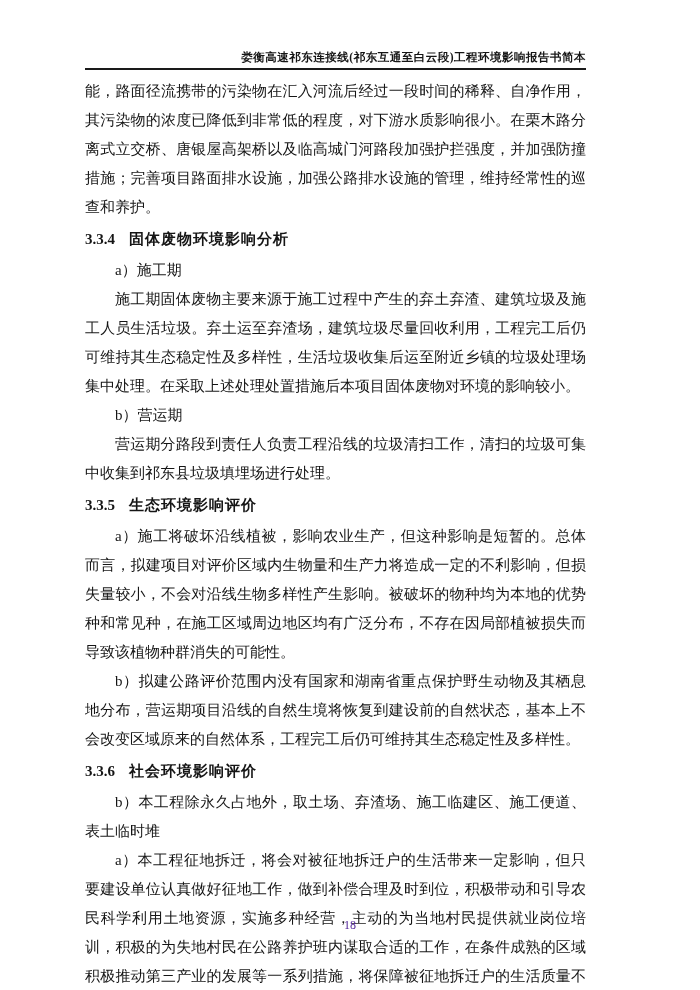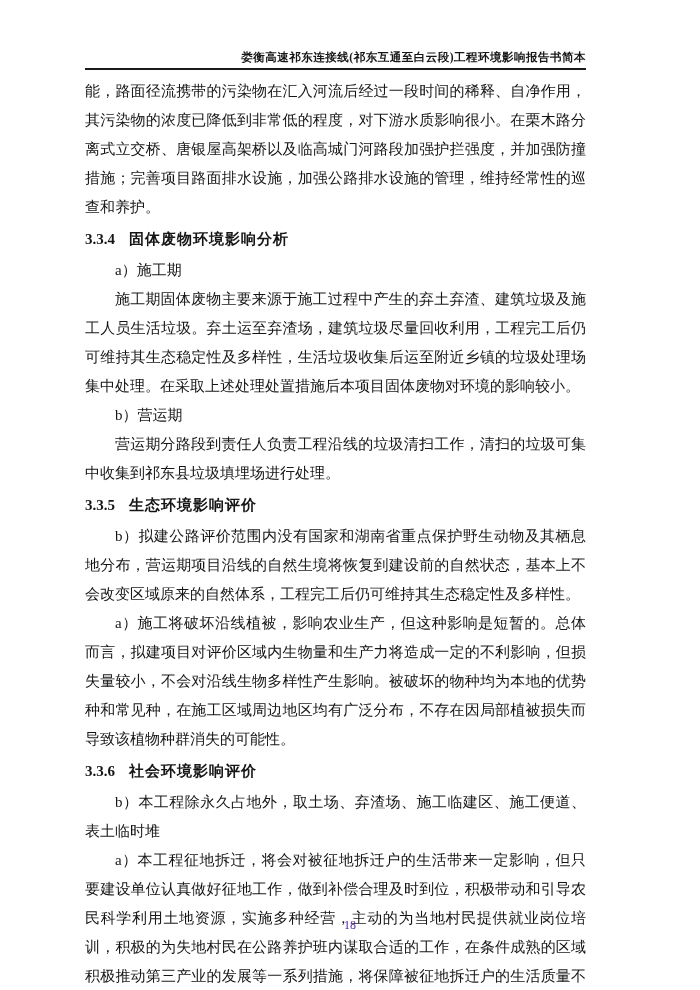--- a/index.html
+++ b/index.html
@@ -92,23 +92,23 @@
     <p class="para indent">施工期固体废物主要来源于施工过程中产生的弃土弃渣、建筑垃圾及施工人员生活垃圾。弃土运至弃渣场，建筑垃圾尽量回收利用，工程完工后仍可维持其生态稳定性及多样性，生活垃圾收集后运至附近乡镇的垃圾处理场集中处理。在采取上述处理处置措施后本项目固体废物对环境的影响较小。</p>
 
     <p class="para indent">b）营运期</p>
 
     <p class="para indent">营运期分路段到责任人负责工程沿线的垃圾清扫工作，清扫的垃圾可集中收集到祁东县垃圾填埋场进行处理。</p>
 
     <div class="heading">
       <span class="h-num">3.3.5</span><span class="h-title">生态环境影响评价</span>
     </div>
 
+    <p class="para indent">a）施工将破坏沿线植被，影响农业生产，但这种影响是短暂的。总体而言，拟建项目对评价区域内生物量和生产力将造成一定的不利影响，但损失量较小，不会对沿线生物多样性产生影响。被破坏的物种均为本地的优势种和常见种，在施工区域周边地区均有广泛分布，不存在因局部植被损失而导致该植物种群消失的可能性。</p>
+
     <p class="para indent">b）拟建公路评价范围内没有国家和湖南省重点保护野生动物及其栖息地分布，营运期项目沿线的自然生境将恢复到建设前的自然状态，基本上不会改变区域原来的自然体系，工程完工后仍可维持其生态稳定性及多样性。</p>
-
-    <p class="para indent">a）施工将破坏沿线植被，影响农业生产，但这种影响是短暂的。总体而言，拟建项目对评价区域内生物量和生产力将造成一定的不利影响，但损失量较小，不会对沿线生物多样性产生影响。被破坏的物种均为本地的优势种和常见种，在施工区域周边地区均有广泛分布，不存在因局部植被损失而导致该植物种群消失的可能性。</p>
 
     <div class="heading">
       <span class="h-num">3.3.6</span><span class="h-title">社会环境影响评价</span>
     </div>
 
     <p class="para indent">b）本工程除永久占地外，取土场、弃渣场、施工临建区、施工便道、表土临时堆</p>
 
     <p class="para indent">a）本工程征地拆迁，将会对被征地拆迁户的生活带来一定影响，但只要建设单位认真做好征地工作，做到补偿合理及时到位，积极带动和引导农民科学利用土地资源，实施多种经营，主动的为当地村民提供就业岗位培训，积极的为失地村民在公路养护班内谋取合适的工作，在条件成熟的区域积极推动第三产业的发展等一系列措施，将保障被征地拆迁户的生活质量不下降，保障沿线居民工农业生产、生活水平的不降低。</p>
 
   </div>

